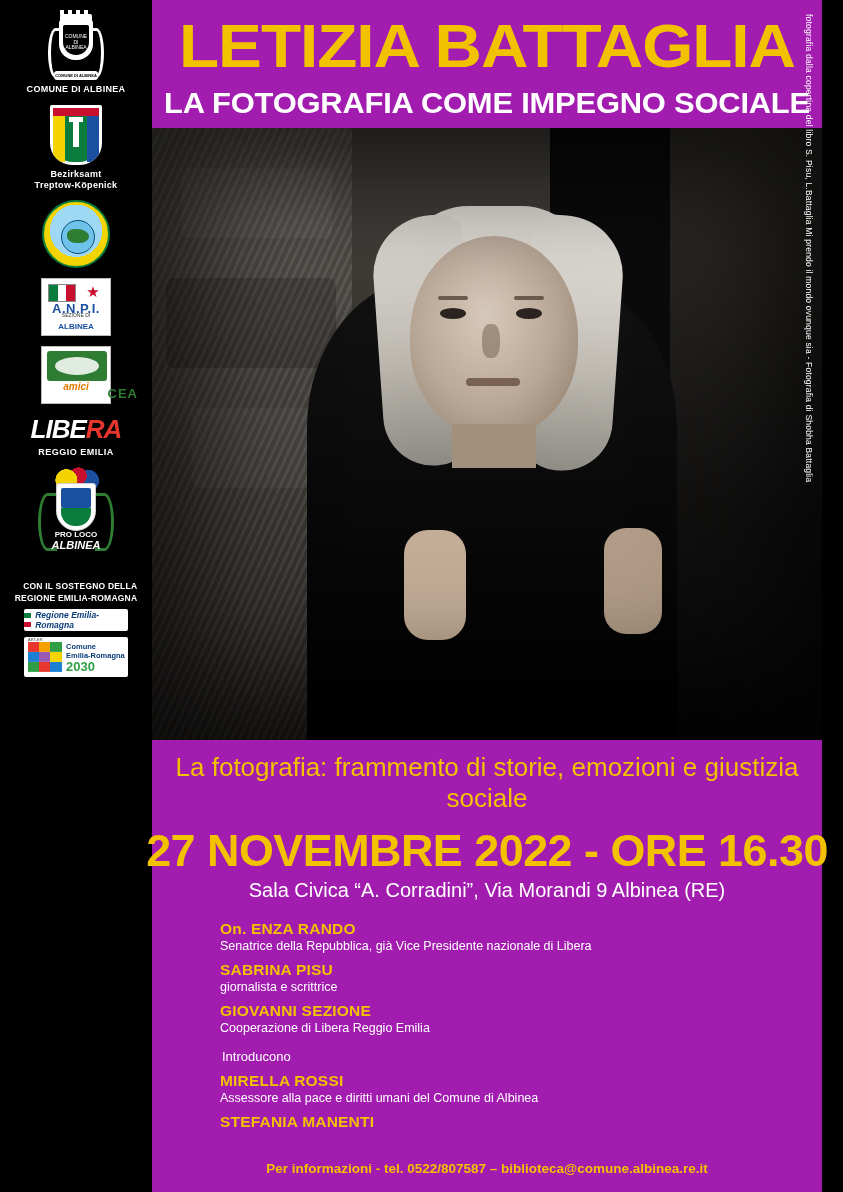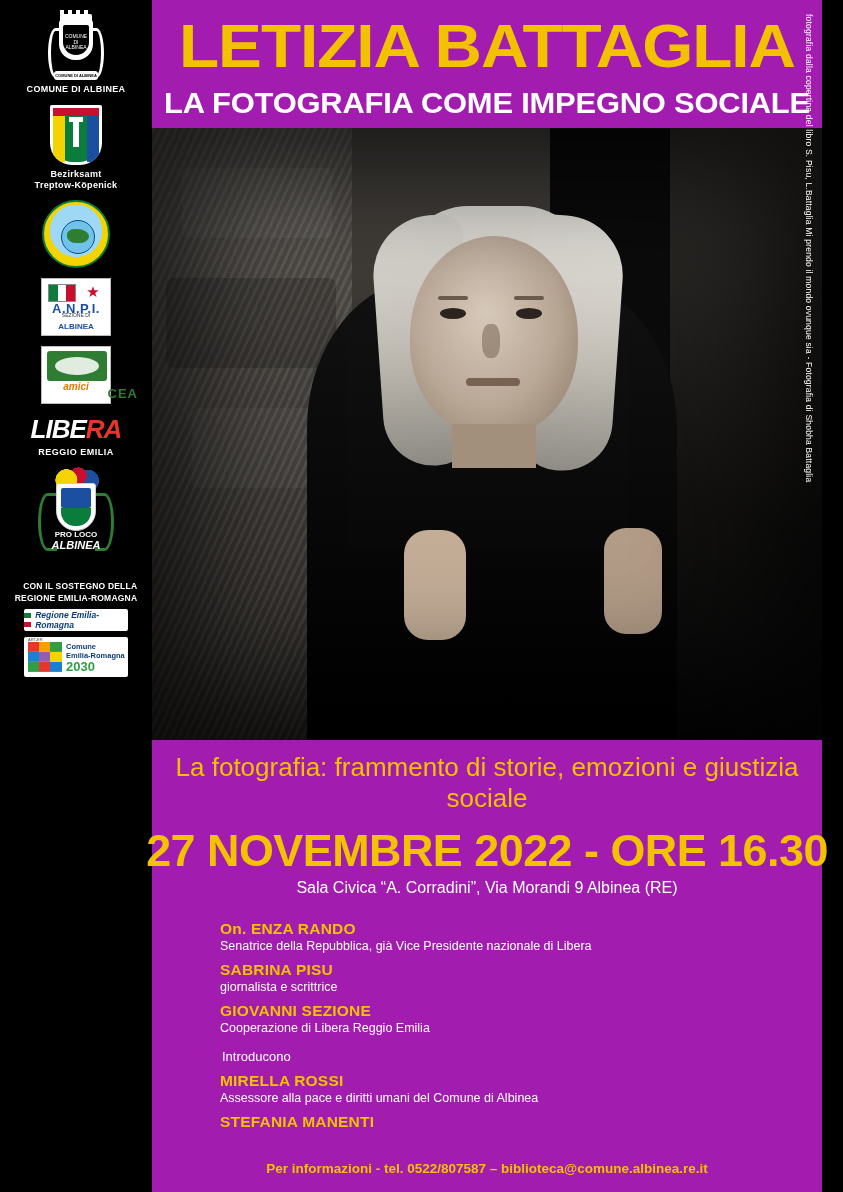--- a/index.html
+++ b/index.html
@@ -241,21 +241,21 @@
   }
 
   
   .datebar{
     position:absolute;left:0;top:826px;width:670px;text-align:center;
     font-size:44px;font-weight:bold;color:#f2c200;letter-spacing:-0.5px;
     transform:scaleX(1.02);transform-origin:center top;
   }
   .venue{
     position:absolute;left:0;top:879px;width:670px;text-align:center;
-    font-size:16px;color:#fff;
+    font-size:20px;color:#fff;
   }
 
   
   .speakers{
     position:absolute;left:68px;top:920px;width:580px;
   }
   .sp{margin-bottom:8px;}
   .sp-name{font-size:15.5px;font-weight:bold;color:#f2c200;letter-spacing:.2px;}
   .sp-role{font-size:12.5px;color:#fff;margin-top:1px;}
   .introduce{font-size:13px;color:#fff;margin:14px 0 8px 2px;}

